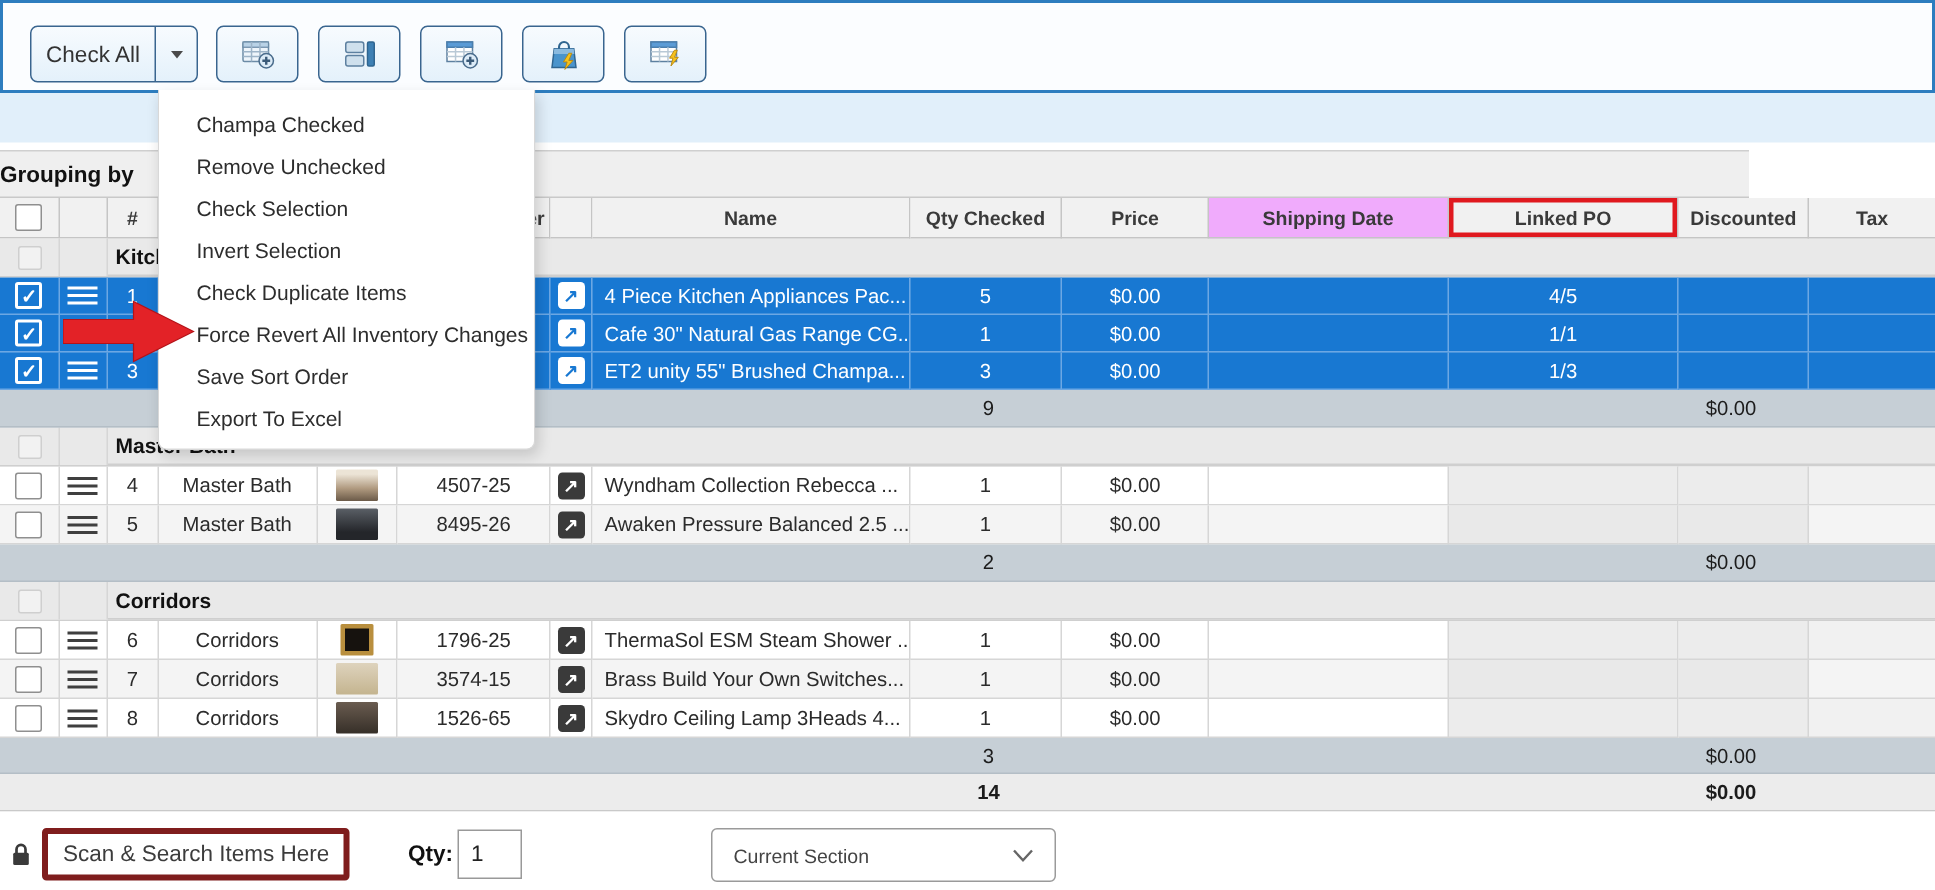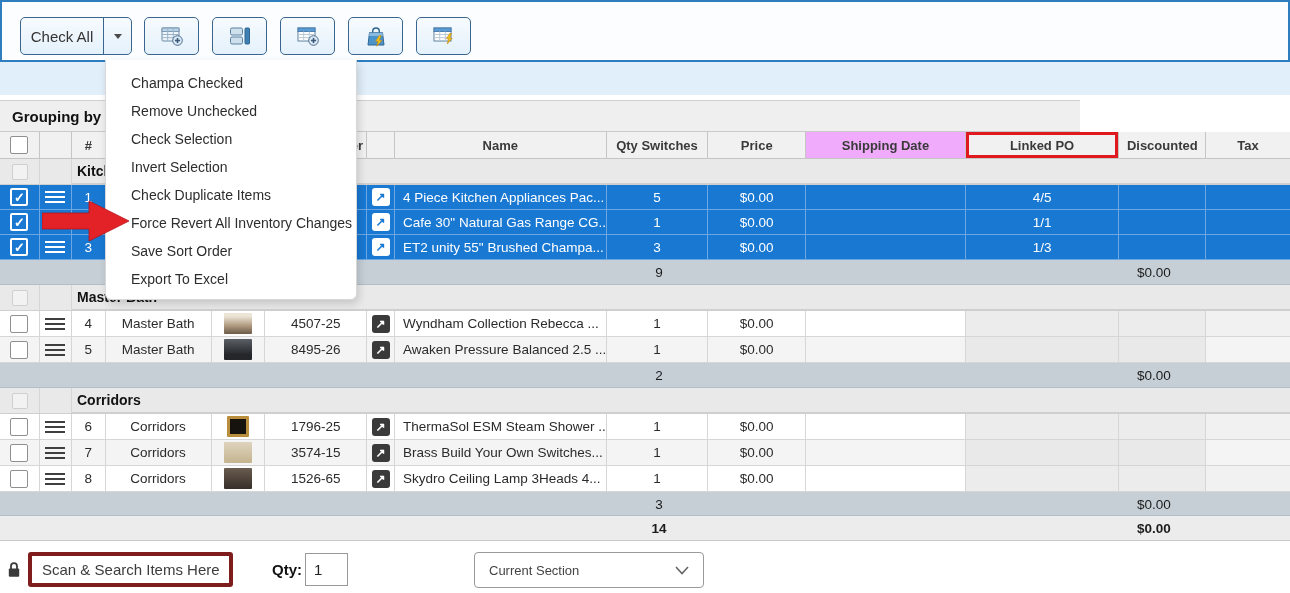--- a/index.html
+++ b/index.html
@@ -13,23 +13,23 @@
          background:linear-gradient(#f7fbfe,#e4f1fb); border:1px solid #39658f; border-radius:5px; }
   .check-all { left:18px; width:112px; display:flex; cursor:pointer; }
   .ca-main { width:82px; display:flex; align-items:center; justify-content:center; font-size:15px; color:#333; }
   .ca-arrow { width:28px; border-left:1px solid #39658f; display:flex; align-items:center; justify-content:center; }
   .caret { width:0; height:0; border-left:4px solid transparent; border-right:4px solid transparent; border-top:5px solid #4a4a4a; }
   .ibtn { width:55px; display:flex; align-items:center; justify-content:center; cursor:pointer; }
   .b1{left:142px}.b2{left:210px}.b3{left:278px}.b4{left:346px}.b5{left:414px}
 
   
   .strip { position:absolute; left:0; top:62px; width:1290px; height:33px; background:#e1effa; }
-  .grouping { position:absolute; left:0; top:100px; width:1080px; height:32px; background:#efefef;
+  .grouping { position:absolute; left:0; top:100px; width:1166px; height:32px; background:#efefef;
               border-top:1px solid #cfcfcf; border-bottom:1px solid #c9c9c9;
-              display:flex; align-items:center; padding-left:12px;
+              display:flex; align-items:center; 
               font-weight:bold; font-size:15px; color:#111; }
 
   
   .grid { position:absolute; left:0; top:132px; width:1290px; }
   .row { display:flex; height:26px; }
   .cell { border-right:1px solid #d6d6d6; border-bottom:1px solid #d6d6d6;
           display:flex; align-items:center; justify-content:center;
           font-size:13.5px; color:#2b2b2b; overflow:hidden; white-space:nowrap; }
   .c0{width:40px}.c1{width:32px}.c2{width:34px}.c3{width:106px}.c4{width:54px}
   .c5{width:102px}.c6{width:28px}.c7{width:212px; justify-content:flex-start; padding-left:8px;}
@@ -186,21 +186,21 @@
       <div class="cell c0">
           <span class="cb"></span>
         </div>
       <div class="cell c1"></div>
       <div class="cell c2">#</div>
       <div class="cell c3"></div>
       <div class="cell c4"></div>
       <div class="cell c5">Number</div>
       <div class="cell c6"></div>
       <div class="cell c7">Name</div>
-      <div class="cell c8">Qty Switches</div>
+      <div class="cell c8">Qty Checked</div>
       <div class="cell c9">Price</div>
       <div class="cell c10">Shipping Date</div>
       <div class="cell c11">
         <span>Linked PO</span>
         <span class="redbox"></span>
       </div>
       <div class="cell c12">Discounted</div>
       <div class="cell c13">Tax</div>
     </div>
 

